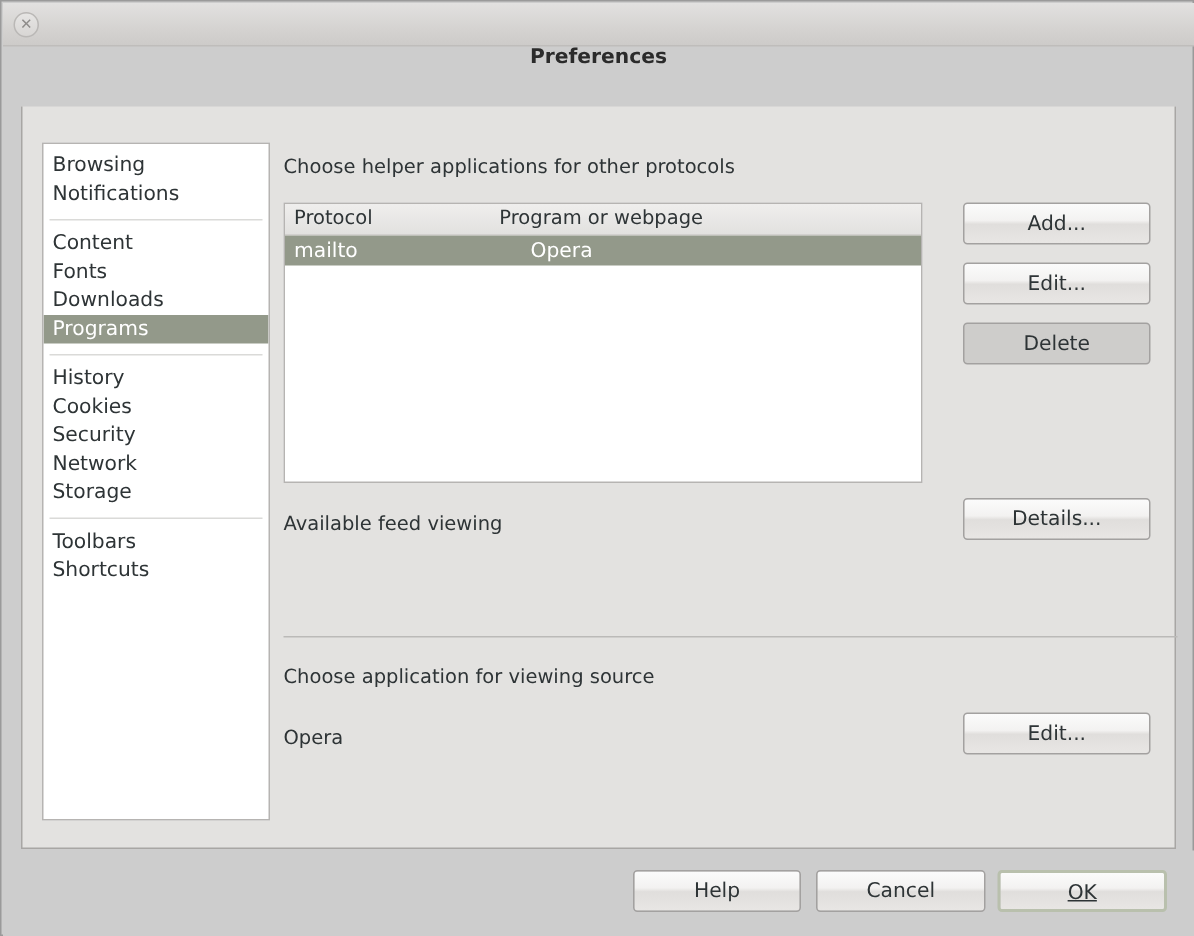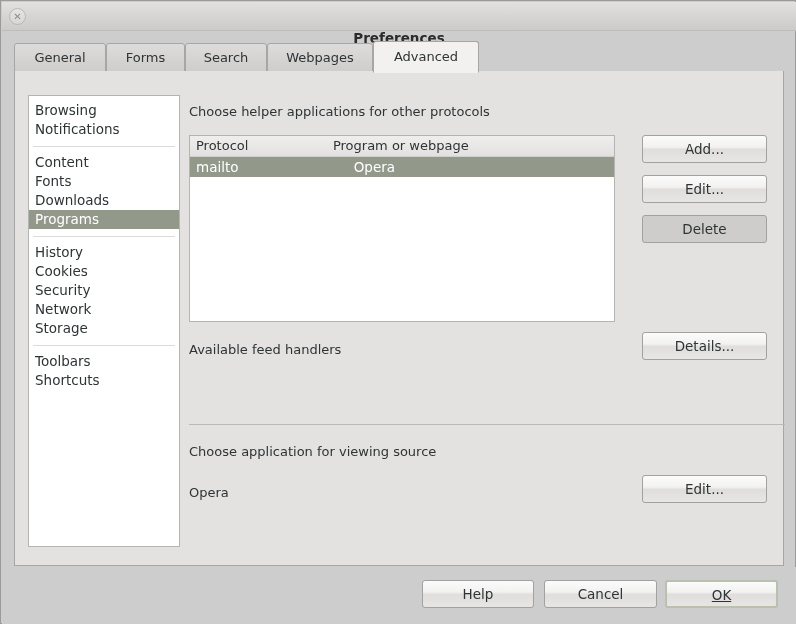--- a/index.html
+++ b/index.html
@@ -236,27 +236,20 @@
 </head>
 <body>
 
 <div class="window">
 
   <div class="titlebar">
     <div class="close-btn">✕</div>
     <div class="title-text">Preferences</div>
   </div>
 
-  <div class="tabbar">
-    <div class="tab" style="left:0px;width:92px;">General</div>
-    <div class="tab" style="left:92px;width:79px;">Forms</div>
-    <div class="tab" style="left:171px;width:82px;">Search</div>
-    <div class="tab" style="left:253px;width:106px;">Webpages</div>
-    <div class="tab active" style="left:359px;width:106px;">Advanced</div>
-  </div>
 
   <div class="panel">
 
     <div class="sidebar">
       <div style="height:5px;"></div>
 
       <div>
         <div class="side-item">Browsing</div>
         <div class="side-item">Notifications</div>
       </div>
@@ -297,21 +290,21 @@
         <div class="list-row selected">
           <div class="cell col-1">mailto</div>
           <div class="cell col-2">Opera</div>
         </div>
       </div>
 
       <div class="btn" style="left:453px; top:64px;">Add...</div>
       <div class="btn" style="left:453px; top:104px;">Edit...</div>
       <div class="btn flat" style="left:453px; top:144px;">Delete</div>
 
-      <div class="heading" style="left:0px; top:271px;">Available feed handlers</div>
+      <div class="heading" style="left:0px; top:271px;">Available feed viewing</div>
       <div class="btn" style="left:453px; top:261px;">Details...</div>
 
       <div class="divider" style="top:353px;"></div>
 
       <div class="heading" style="left:0px; top:373px;">Choose application for viewing source</div>
       <div class="heading" style="left:0px; top:414px;">Opera</div>
       <div class="btn" style="left:453px; top:404px;">Edit...</div>
 
     </div>
   </div>

